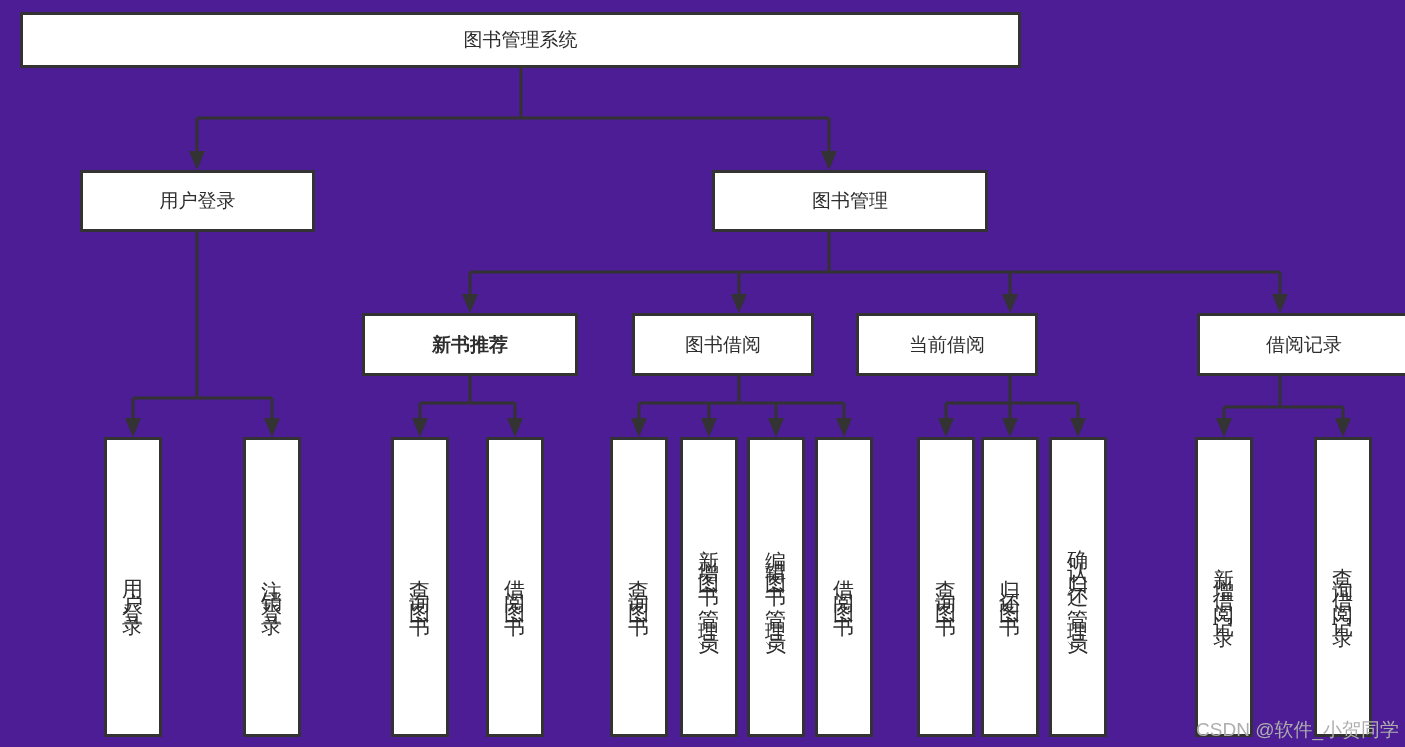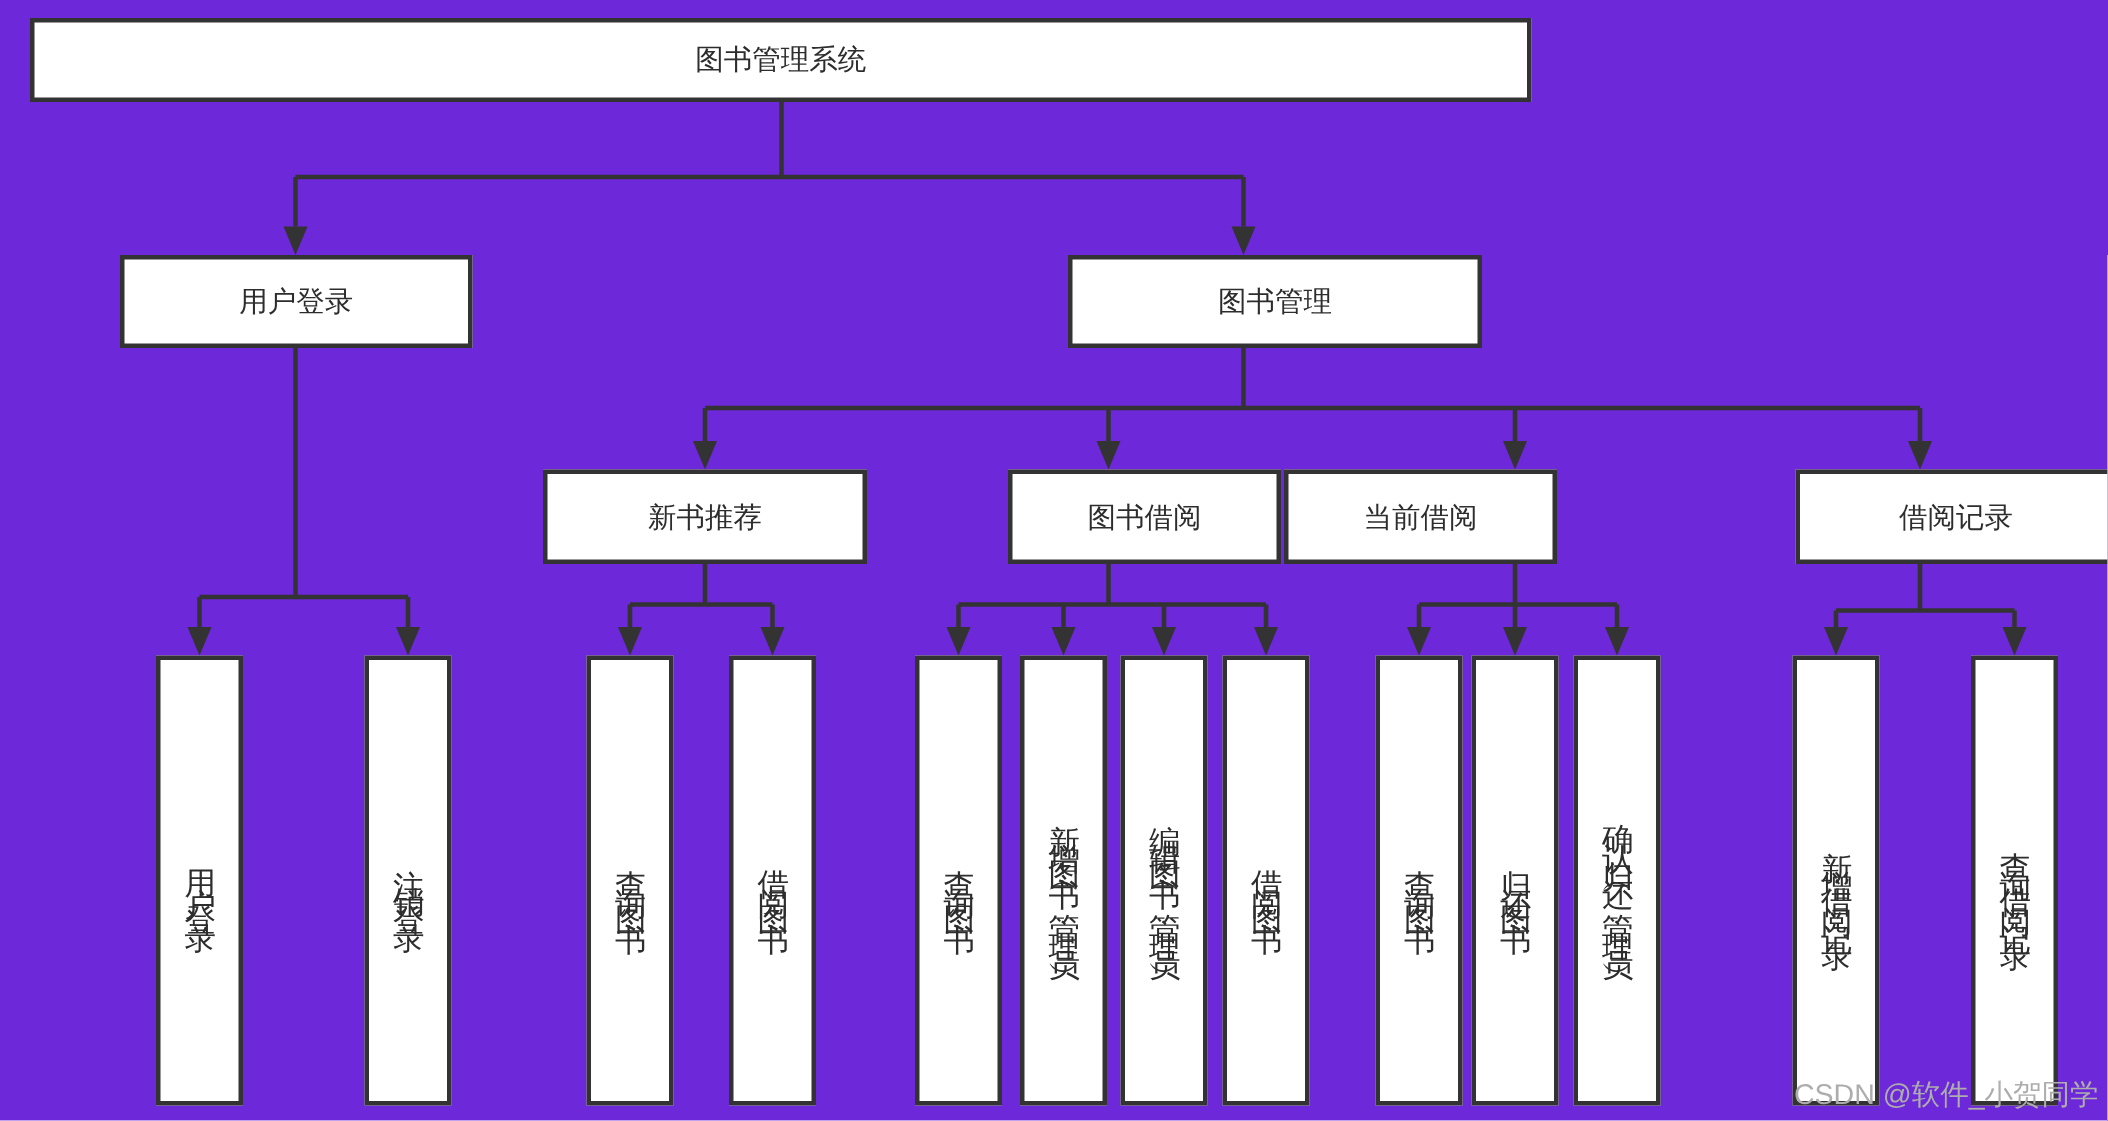--- a/index.html
+++ b/index.html
@@ -1,20 +1,20 @@
 <!DOCTYPE html>
 <html><head>
 <meta charset="utf-8">
 <style>
   html, body { margin: 0; padding: 0; background: #ffffff; }
   #canvas {
     position: relative;
     width: 1405px;
     height: 747px;
-    background: #6d28d9;
+    background: #4c1d95;
     font-family: "Liberation Sans", sans-serif;
     overflow: hidden;
   }
   .connectors { position: absolute; left: 0; top: 0; }
   .node {
     position: absolute;
     box-sizing: border-box;
     border: 3px solid #333333;
     background: #ffffff;
     color: #2d2d2d;
@@ -91,24 +91,24 @@
     <span>图书管理系统</span>
   </div>
 
   <div class="node" style="left:80px; top:170px; width:235px; height:62px;">
     <span>用户登录</span>
   </div>
   <div class="node" style="left:712px; top:170px; width:276px; height:62px;">
     <span>图书管理</span>
   </div>
 
-  <div class="node" style="left:362px; top:313px; width:216px; height:63px;">
+  <div class="node" style="left:362px; top:313px; width:216px; height:63px;font-weight:bold;">
     <span>新书推荐</span>
   </div>
-  <div class="node" style="left:632px; top:313px; width:182px; height:63px;margin-left:40px;">
+  <div class="node" style="left:632px; top:313px; width:182px; height:63px;">
     <span>图书借阅</span>
   </div>
   <div class="node" style="left:856px; top:313px; width:182px; height:63px;font-family:Liberation Serif, serif;">
     <span>当前借阅</span>
   </div>
   <div class="node" style="left:1173px; top:313px; width:214px; height:63px;margin-left:24px;">
     <span>借阅记录</span>
   </div>
 
   <div class="node leaf" style="left:104px; top:437px; width:58px; height:300px;">

